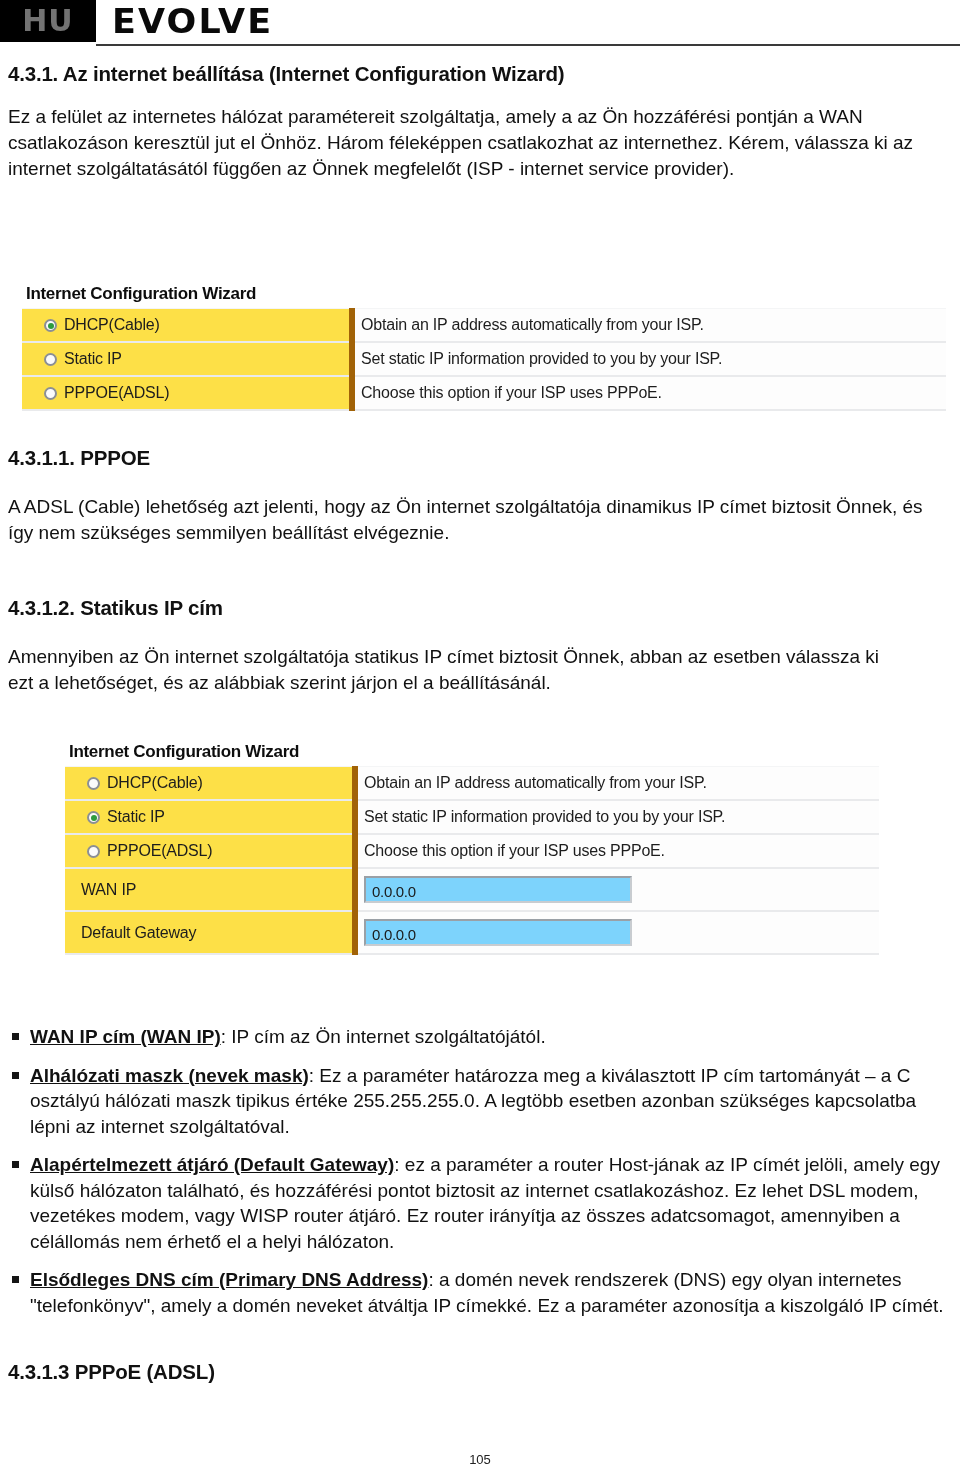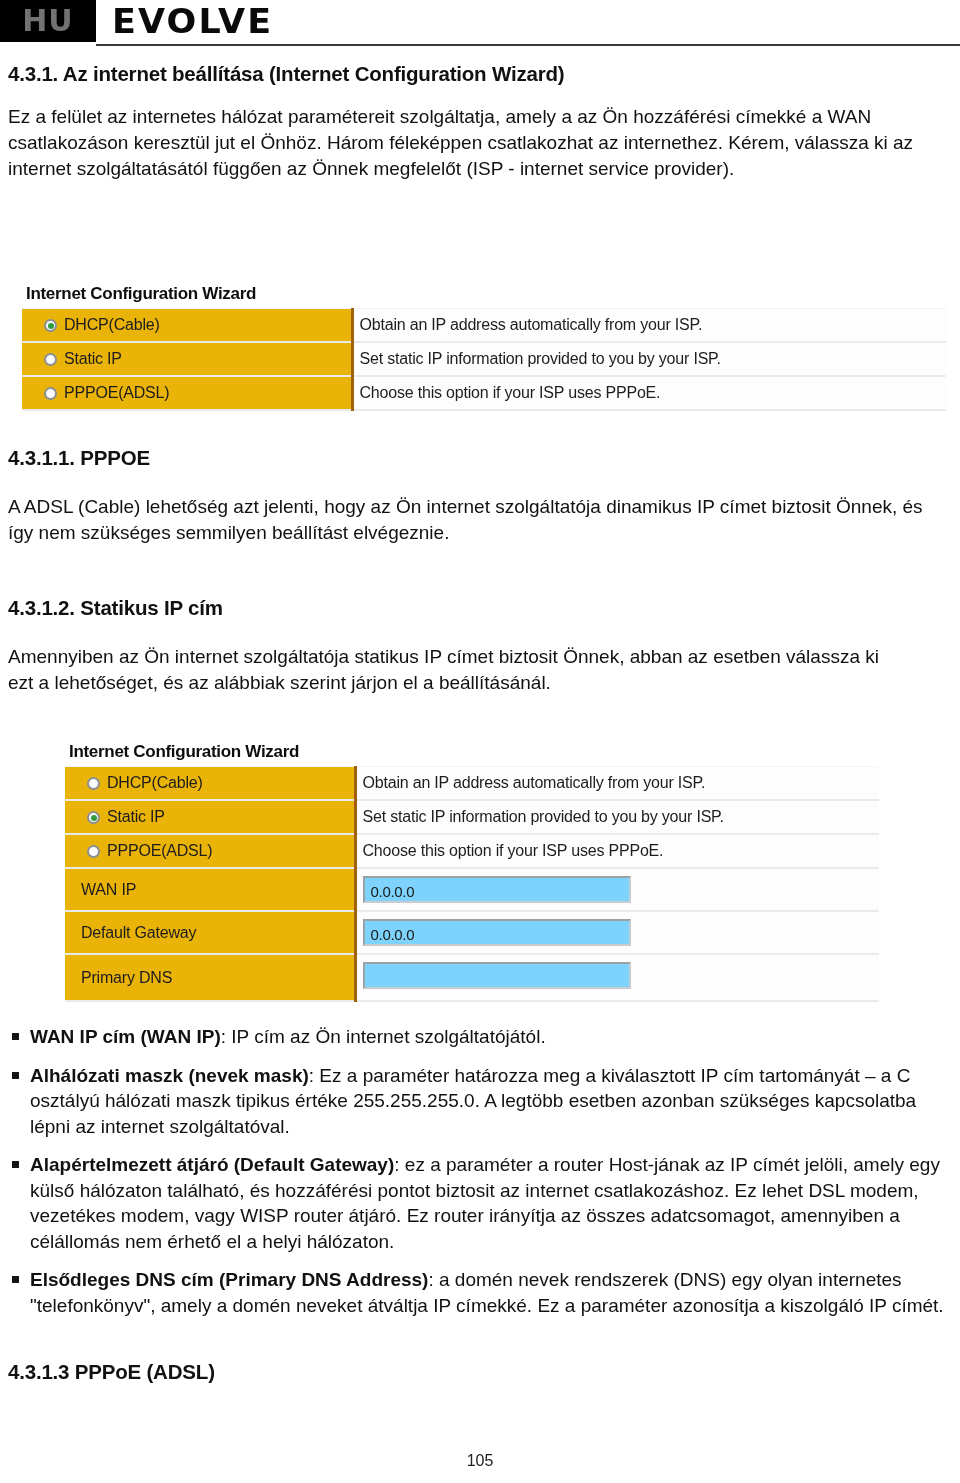--- a/index.html
+++ b/index.html
@@ -121,22 +121,22 @@
     border-bottom: 2px solid #e9eaec;
     border-top: 1px solid #f4f5f6;
     padding: 7px 6px;
     font-size: 16px;
     vertical-align: middle;
     color: #1d1d1d;
     letter-spacing: -0.2px;
     white-space: nowrap;
   }
   .shot-table td.lbl {
-    background: #eab308;
-    border-right: 3px solid #a16207;
+    background: #fde047;
+    border-right: 6px solid #a16207;
   }
   .shot-table td.desc { background: #fdfdfd; }
 
   .radio {
     display: inline-block;
     width: 13px;
     height: 13px;
     border-radius: 50%;
     border: 2px solid #8b8f96;
     background: #fbfbfb;
@@ -191,48 +191,48 @@
     color: #111;
   }
   .bullet .sq {
     position: absolute;
     left: 4px;
     top: 9px;
     width: 7px;
     height: 7px;
     background: #151515;
   }
-  .bullet b { font-weight: 700; }
+  .bullet b { font-weight: 700; text-decoration: underline; }
 
   
   .page-num {
     position: absolute;
     left: 0;
     top: 1452px;
     width: 960px;
     text-align: center;
-    font-size: 16px;
+    font-size: 13px;
     color: #222;
   }
 </style>
 </head>
 <body>
 
 <div class="header">
   <div class="logo-hu-box"></div>
   <div class="logo-hu-text">HU</div>
   <div class="logo-evolve">EVOLVE</div>
   <div class="header-rule"></div>
 </div>
 
 <div class="doc">
 
   <div class="abs h-sub" id="heading-main">4.3.1. Az internet beállítása (Internet Configuration Wizard)</div>
 
-  <div class="abs body-text" id="intro-para">Ez a felület az internetes hálózat paramétereit szolgáltatja, amely a az Ön hozzáférési címekké a WAN csatlakozáson keresztül jut el Önhöz. Három féleképpen csatlakozhat az internethez. Kérem, válassza ki az internet szolgáltatásától függően az Önnek megfelelőt (ISP - internet service provider).</div>
+  <div class="abs body-text" id="intro-para">Ez a felület az internetes hálózat paramétereit szolgáltatja, amely a az Ön hozzáférési pontján a WAN csatlakozáson keresztül jut el Önhöz. Három féleképpen csatlakozhat az internethez. Kérem, válassza ki az internet szolgáltatásától függően az Önnek megfelelőt (ISP - internet service provider).</div>
 
   <div class="shot" id="shot-dhcp">
     <div class="shot-title">Internet Configuration Wizard</div>
     <table class="shot-table">
       <colgroup>
           <col style="width:330px">
           <col>
         </colgroup>
       <tbody>
         <tr>
@@ -297,28 +297,20 @@
           <td class="desc">
             <span class="textbox">0.0.0.0</span>
           </td>
         </tr>
         <tr>
           <td class="lbl">
             <span class="field-label">Default Gateway</span>
           </td>
           <td class="desc">
             <span class="textbox">0.0.0.0</span>
-          </td>
-        </tr>
-        <tr>
-          <td class="lbl">
-            <span class="field-label">Primary DNS</span>
-          </td>
-          <td class="desc">
-            <span class="textbox"></span>
           </td>
         </tr>
       </tbody>
     </table>
   </div>
 
   <div class="bullets">
     <div class="bullet">
       <span class="sq"></span><b>WAN IP cím (WAN IP)</b><span>: IP cím az Ön internet szolgáltatójától.</span>
     </div>

